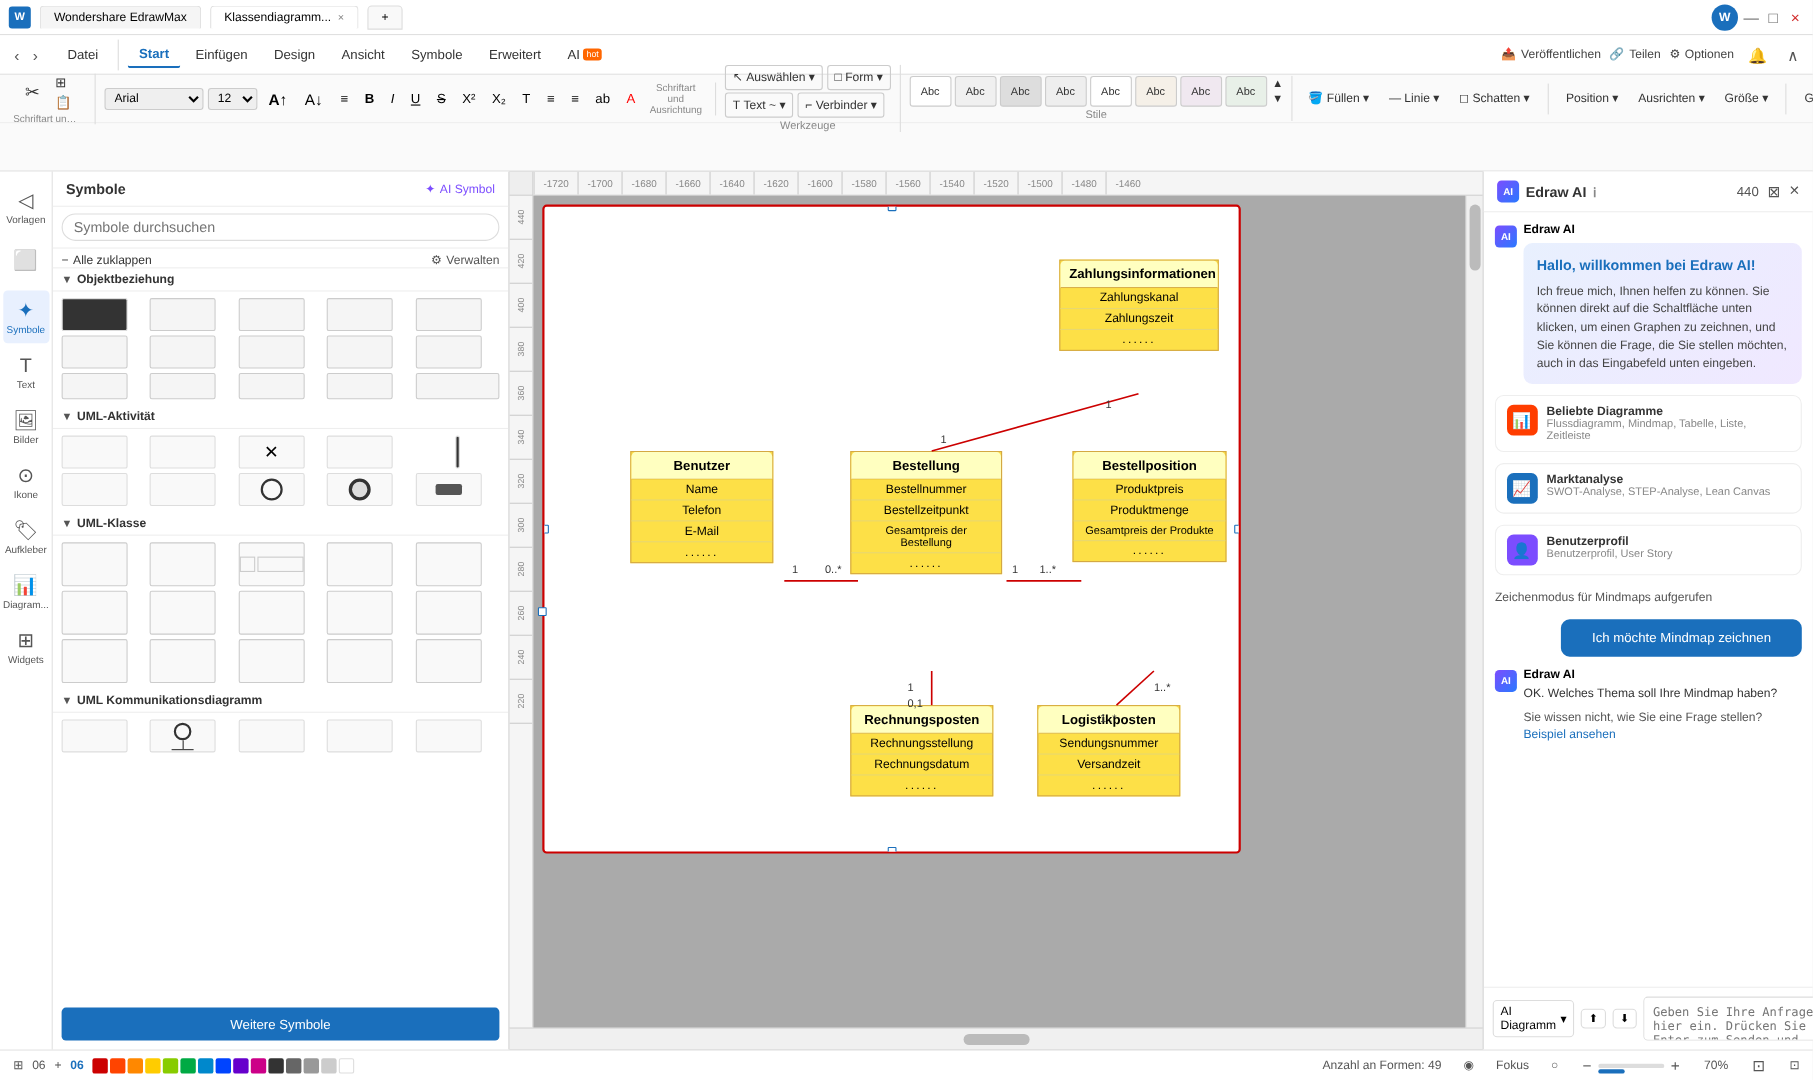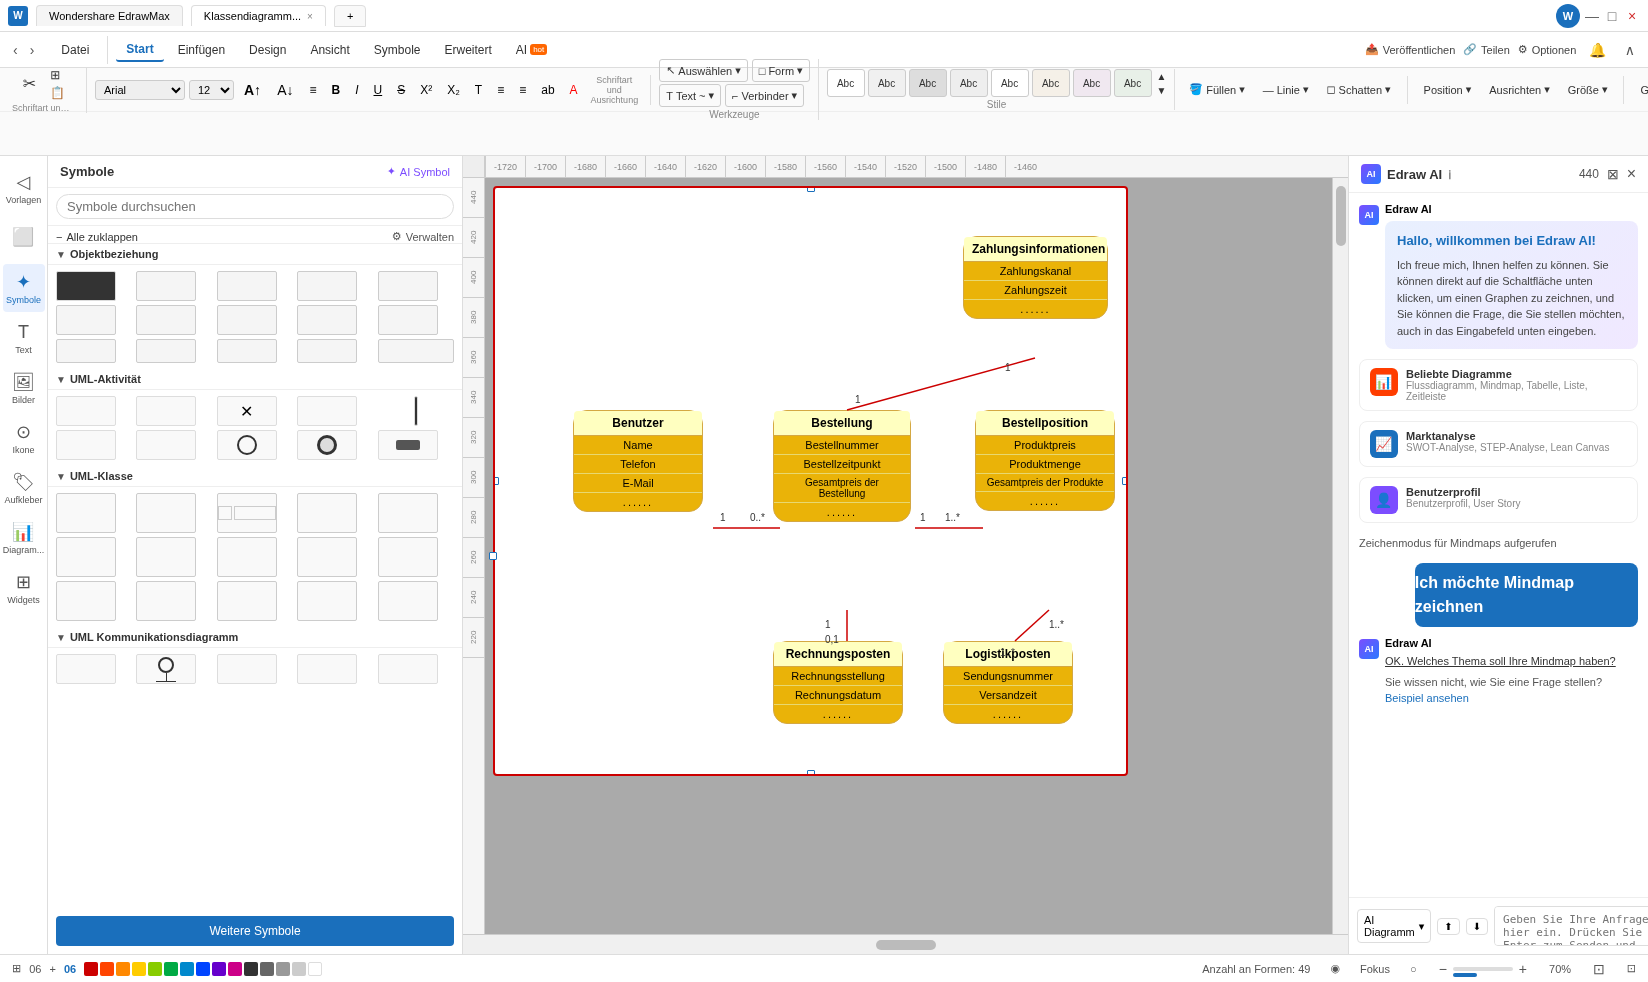--- a/index.html
+++ b/index.html
@@ -108,22 +108,22 @@
     .icon-bar-item.active { background: #e8f0fe; color: #1a6fbc; }
     .icon-bar-item .icon-shape { font-size: 18px; color: #555; }
     .icon-bar-item.active .icon-shape { color: #1a6fbc; }
     .icon-bar-item .icon-label { font-size: 9px; color: #555; text-align: center; }
     .icon-bar-item.active .icon-label { color: #1a6fbc; }
 
     
     .uml-class {
       position: absolute;
       border: 1.5px solid #d4a843;
-      border-radius: 14px;
-      background: #eab308;
+      border-radius: 0;
+      background: #fde047;
       font-size: 11px;
     }
     .uml-class-header {
       background: #ffffc0;
       font-weight: bold;
       text-align: center;
       padding: 5px 8px;
       border-bottom: 1.5px solid #d4a843;
       border-radius: 4px 4px 0 0;
       font-size: 12px;
@@ -160,21 +160,21 @@
     .ai-message { background: linear-gradient(135deg, #e8f0fe, #f0e8ff); border-radius: 8px; padding: 10px 12px; font-size: 11px; color: #333; line-height: 1.5; }
     .ai-message-title { font-weight: bold; font-size: 13px; color: #1a6fbc; margin-bottom: 6px; }
     .suggestion-item { display: flex; align-items: flex-start; gap: 8px; padding: 8px 10px; border: 1px solid #eee; border-radius: 8px; cursor: pointer; }
     .suggestion-icon { width: 28px; height: 28px; border-radius: 6px; display: flex; align-items: center; justify-content: center; font-size: 14px; flex-shrink: 0; }
     .suggestion-icon.red { background: #ff3d00; color: white; }
     .suggestion-icon.blue { background: #1a6fbc; color: white; }
     .suggestion-icon.purple { background: #7c4dff; color: white; }
     .suggestion-text .title { font-size: 11px; font-weight: bold; color: #333; }
     .suggestion-text .sub { font-size: 10px; color: #888; }
     .ai-status-msg { font-size: 11px; color: #555; padding: 4px 0; }
-    .ai-response-msg { font-size: 11px; color: #333; line-height: 1.5; text-decoration: underline; }
+    .ai-response-msg { font-size: 11px; color: #333; line-height: 1.5; }
     .ai-footer { border-top: 1px solid #eee; padding: 8px; display: flex; flex-direction: row; gap: 6px; }
     .ai-footer-controls { display: flex; align-items: center; gap: 6px; }
     .ai-mode-select { flex: 1; border: 1px solid #ddd; border-radius: 4px; padding: 4px 6px; font-size: 11px; display: flex; align-items: center; gap: 4px; cursor: pointer; }
     .ai-input { flex: 1; border: 1px solid #ddd; border-radius: 4px; padding: 6px 8px; font-size: 11px; color: #999; resize: none; }
     .ai-send-btn { width: 32px; height: 32px; background: #1a6fbc; border-radius: 6px; display: flex; align-items: center; justify-content: center; cursor: pointer; color: white; font-size: 14px; }
     .ai-icon-btn { padding: 2px 6px; border: 1px solid #ddd; border-radius: 4px; font-size: 10px; cursor: pointer; display: flex; align-items: center; gap: 2px; }
     .example-link { color: #1a6fbc; cursor: pointer; font-size: 11px; }
 
     
     .statusbar {
@@ -749,21 +749,21 @@
         <div class="suggestion-icon purple">👤</div>
         <div class="suggestion-text">
           <div class="title">Benutzerprofil</div>
           <div class="sub">Benutzerprofil, User Story</div>
         </div>
       </div>
 
       <div class="ai-status-msg">Zeichenmodus für Mindmaps aufgerufen</div>
 
       <div style="display:flex;justify-content:flex-end;">
-        <div style="background:#1a6fbc;color:white;border-radius:8px;padding:8px 0;font-size:16px;max-width:80%;line-height:1.5;font-weight:bold;">Ich möchte Mindmap zeichnen</div>
+        <div style="background:#1a6fbc;color:white;border-radius:8px;padding:8px 28px;font-size:12px;max-width:80%;line-height:1.5;">Ich möchte Mindmap zeichnen</div>
       </div>
 
       <div style="display:flex;align-items:flex-start;gap:6px;">
         <div class="ai-logo" style="flex-shrink:0;margin-top:2px;">AI</div>
         <div>
           <div style="font-size:11px;font-weight:bold;margin-bottom:4px;">Edraw AI</div>
           <div class="ai-response-msg">OK. Welches Thema soll Ihre Mindmap haben?</div>
           <div style="font-size:11px;color:#555;margin-top:6px;display:flex;align-items:center;gap:4px;flex-wrap:wrap;">
             <span>Sie wissen nicht, wie Sie eine Frage stellen?</span>
             <span class="example-link">Beispiel ansehen</span>

